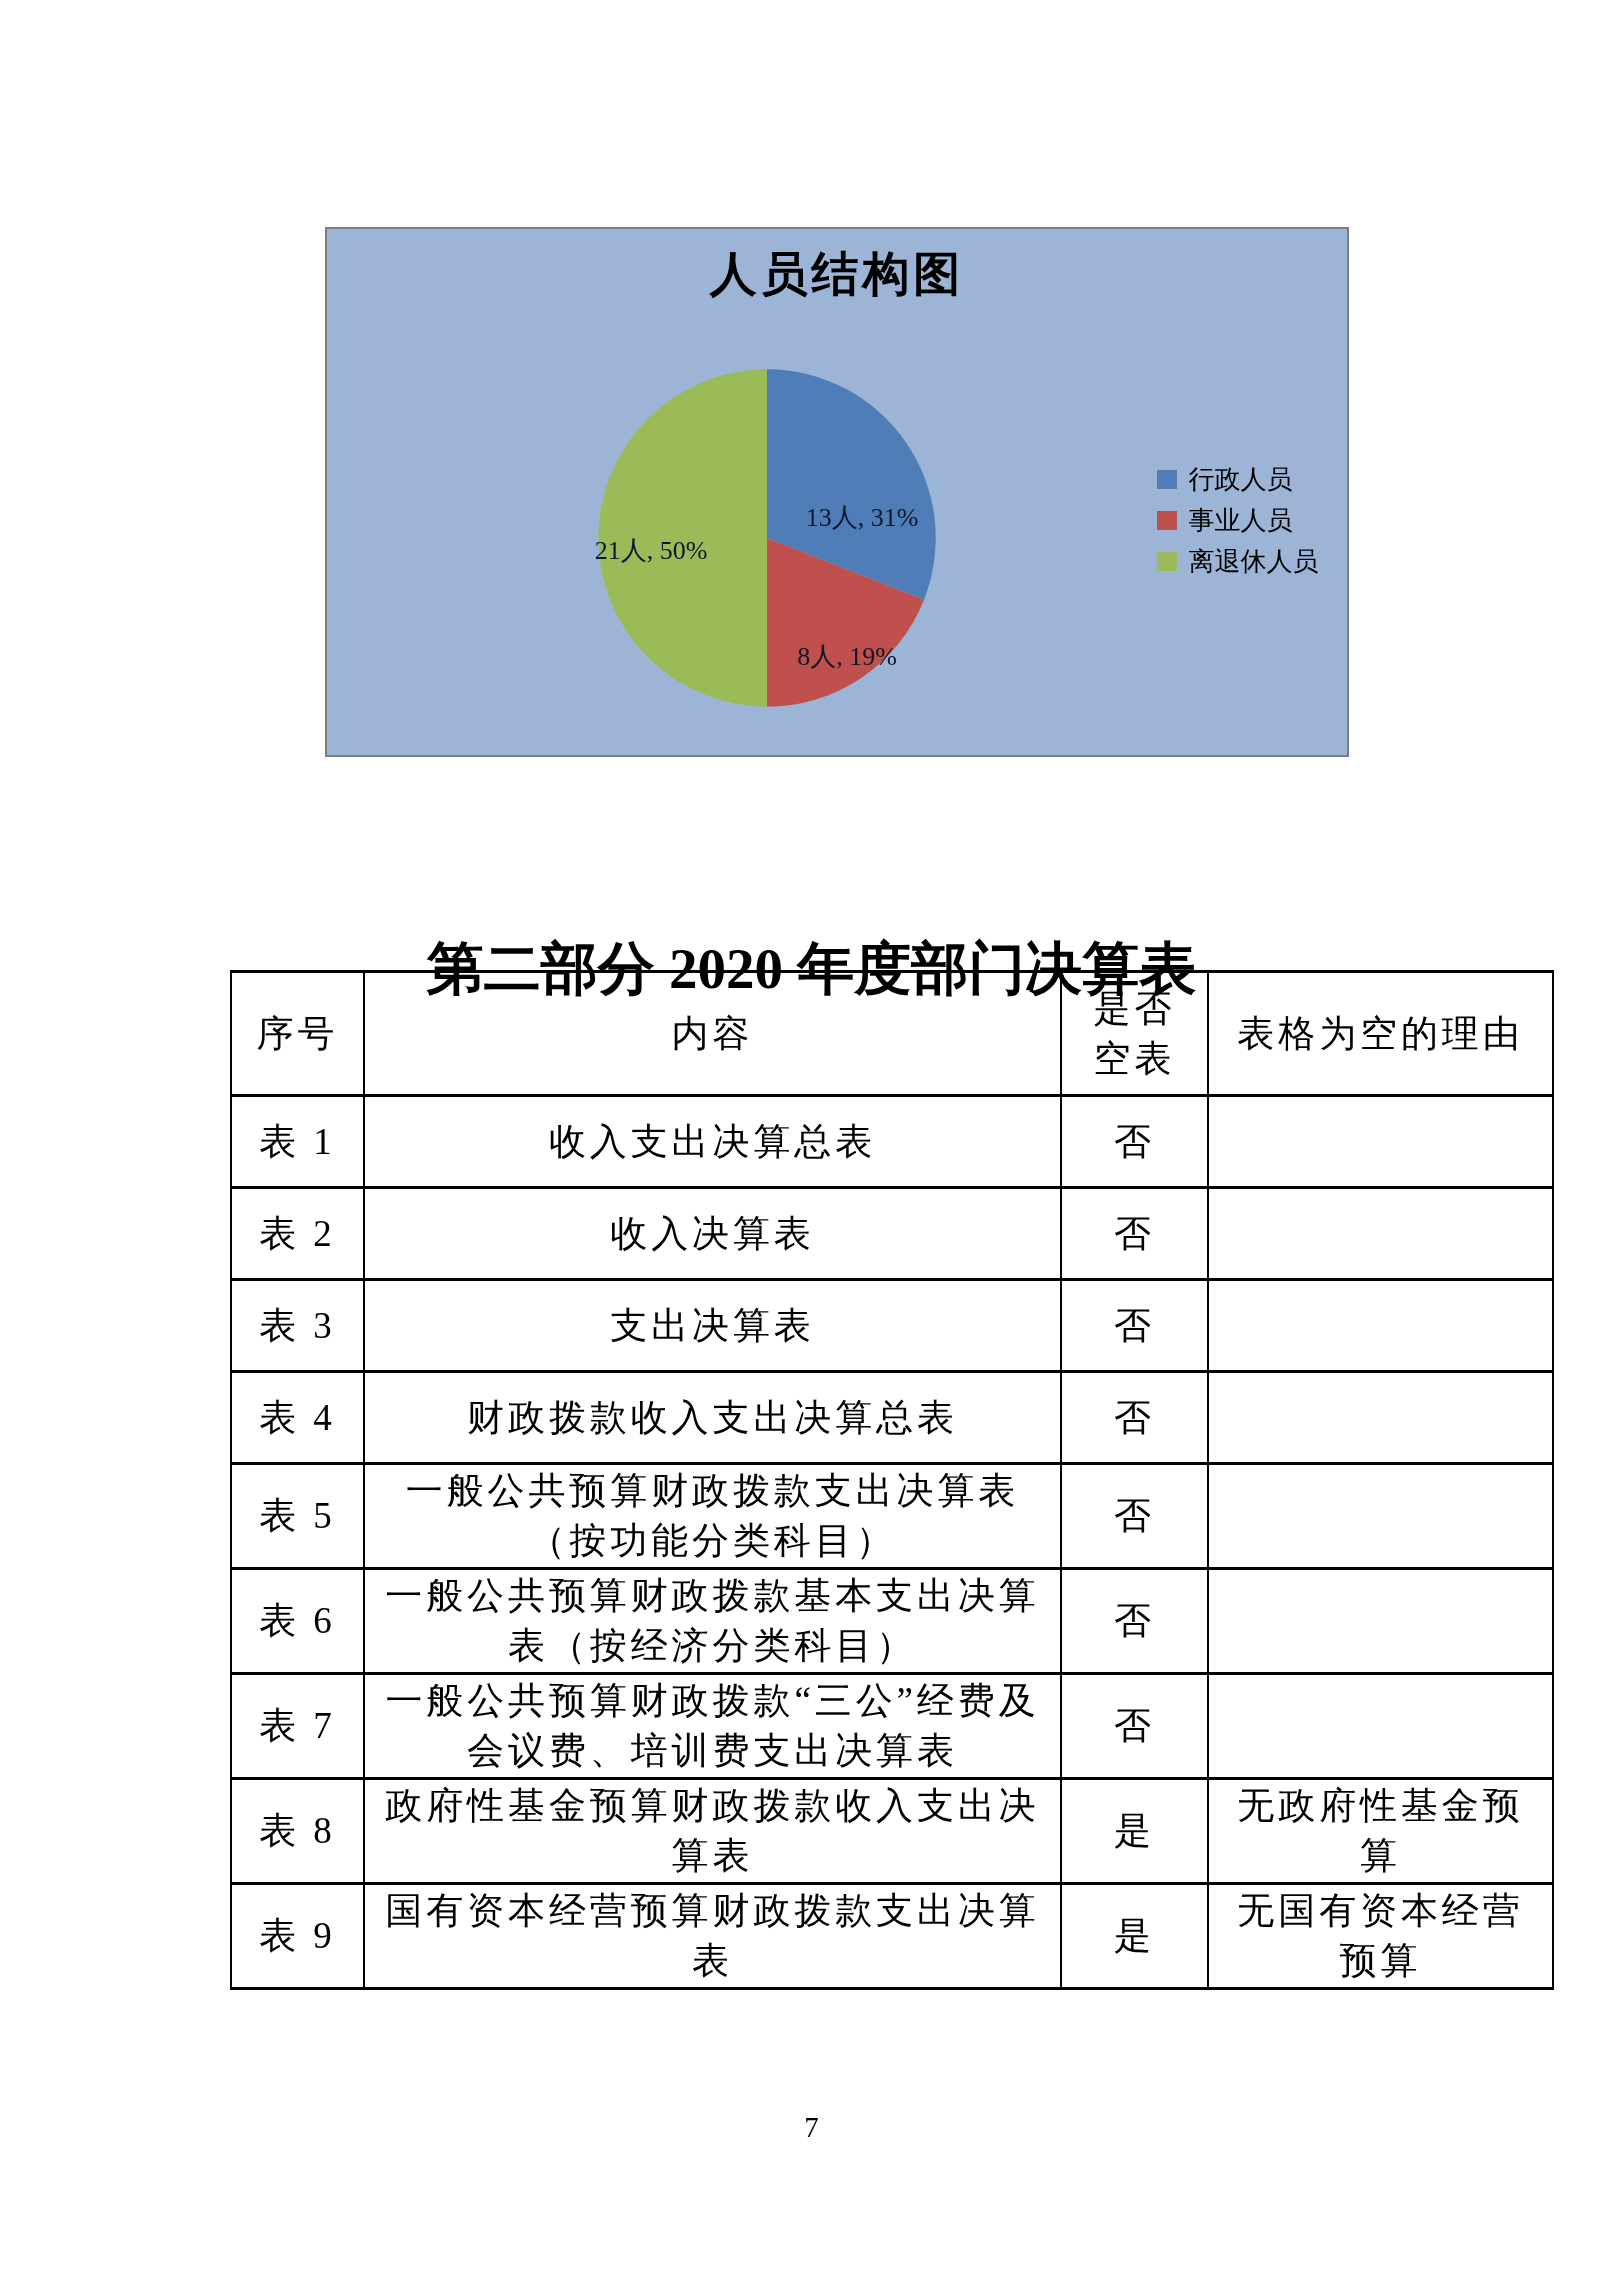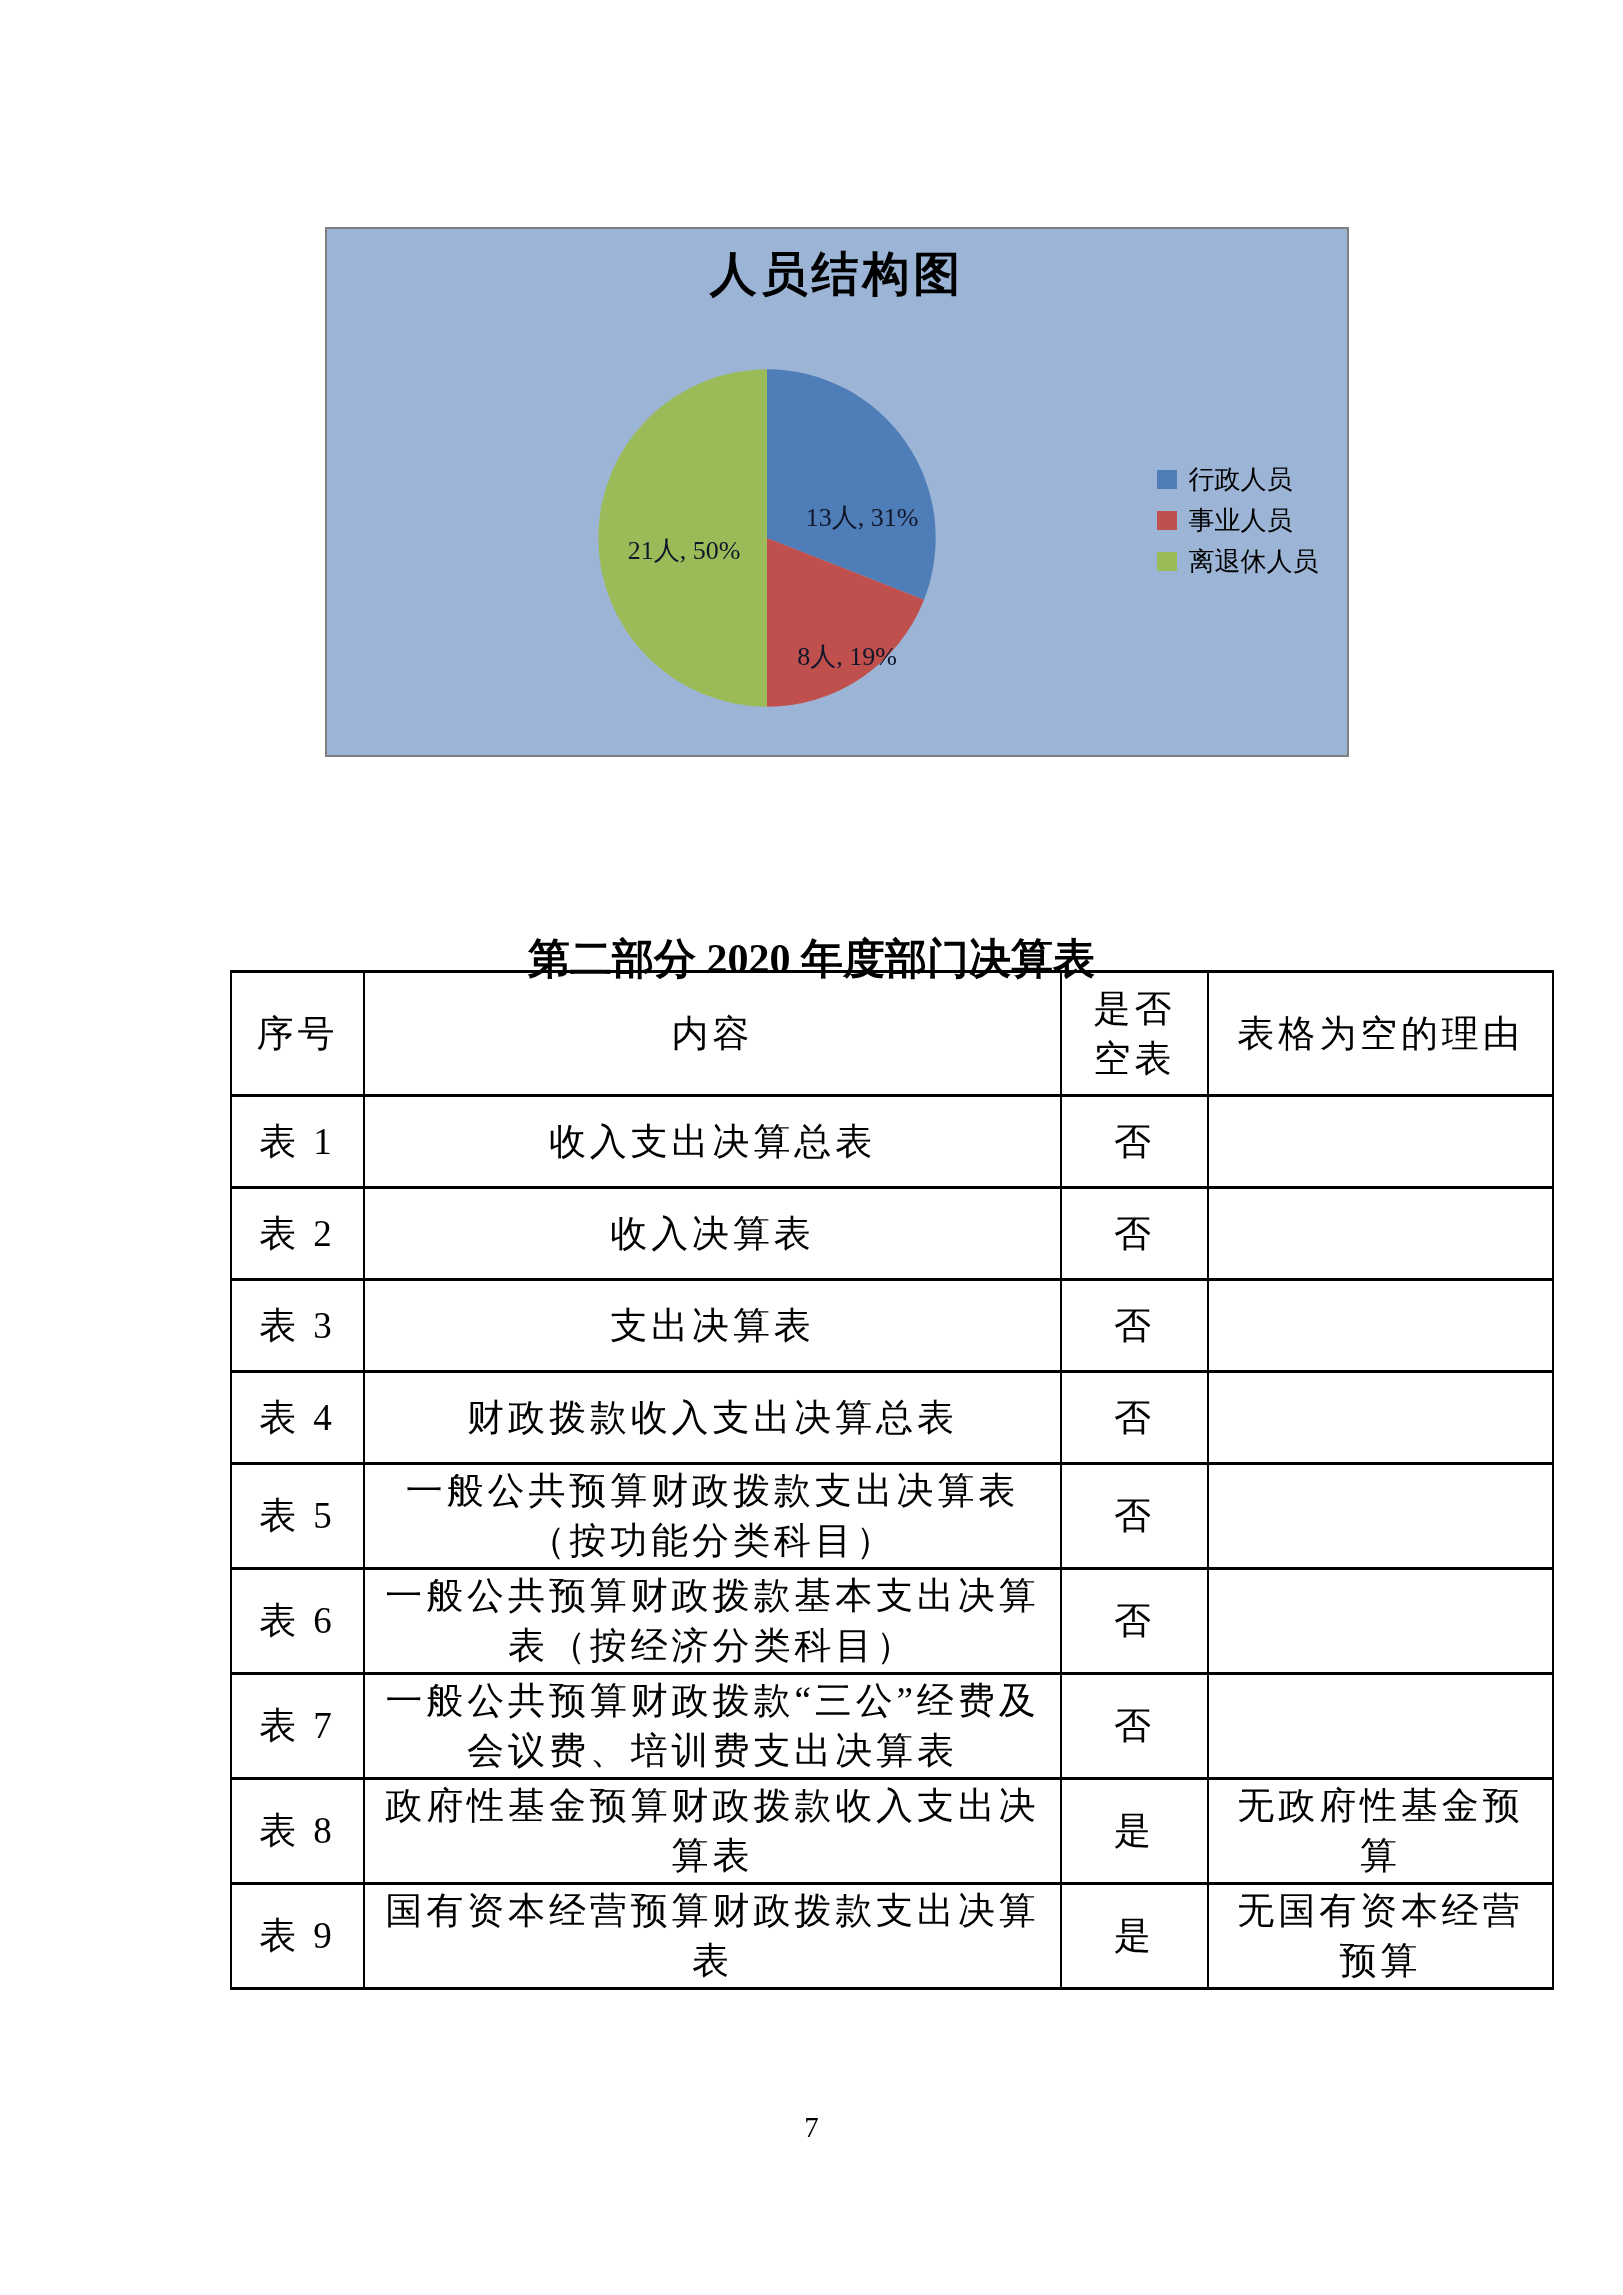--- a/index.html
+++ b/index.html
@@ -18,30 +18,30 @@
     position:absolute; top:14.4px; left:0; width:100%; text-align:center;
     font-size:47px; font-weight:bold; letter-spacing:3.9px;
   }
   .pie-svg { position:absolute; left:270px; top:139px; width:340px; height:340px; }
   .pie-label {
     position:absolute; transform:translate(-50%,-50%);
     font-size:26px; white-space:nowrap; color:#0f172a;
   }
   .pie-label-0 { left:535px; top:288px; }
   .pie-label-1 { left:520px; top:427px; }
-  .pie-label-2 { left:357px; top:321px; }
+  .pie-label-2 { left:324px; top:321px; }
   .legend { position:absolute; left:830px; top:230px; }
   .legend-item { display:flex; align-items:center; height:41px; }
   .legend-swatch { width:19.6px; height:19.6px; margin-right:11.8px; flex:0 0 auto; }
   .legend-label { font-size:26px; white-space:nowrap; }
 
   
   .section-title {
     position:absolute; top:931px; left:0; width:100%; text-align:center;
-    font-size:42px; font-weight:bold;
+    font-size:57px; font-weight:bold;
   }
 
   
   .main-table {
     position:absolute; left:230px; top:970px;
     border-collapse:collapse; table-layout:fixed;
   }
   .main-table th, .main-table td {
     border:2px solid #000; border-top-width:3.9px; border-bottom-width:3.9px;
     text-align:center; vertical-align:middle;

